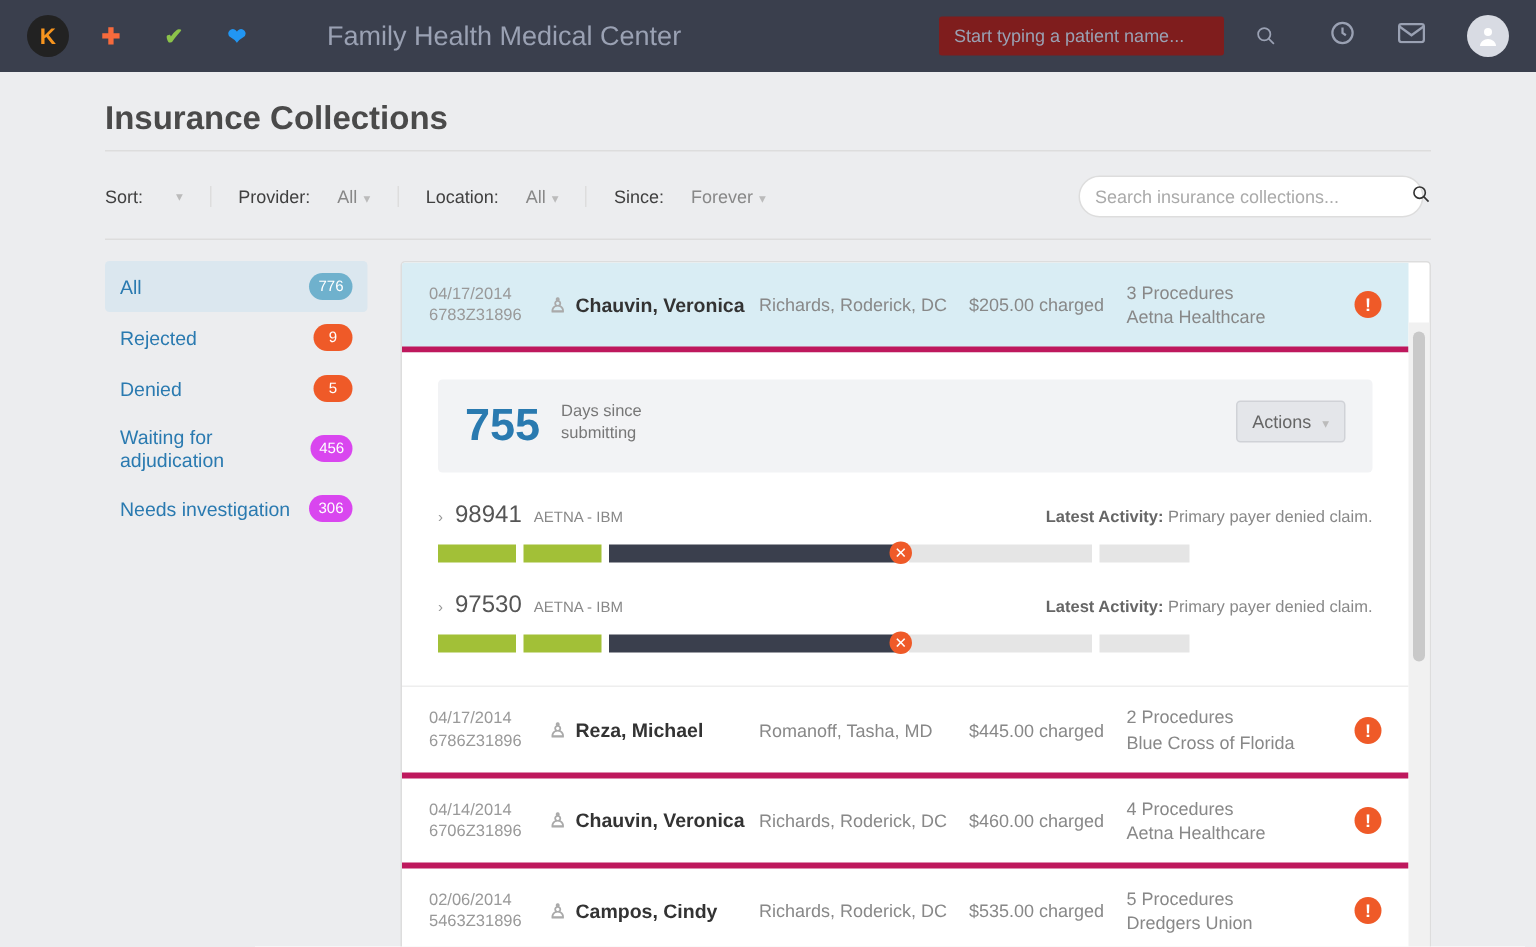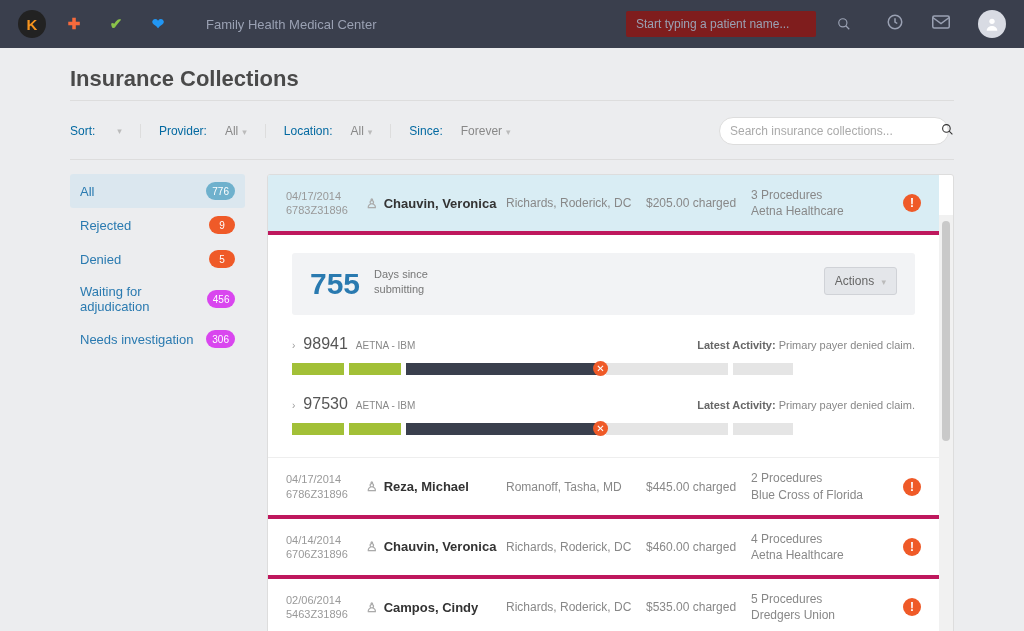--- a/index.html
+++ b/index.html
@@ -3,31 +3,31 @@
 <meta charset="utf-8">
 <style>
 *{box-sizing:border-box;margin:0;padding:0;font-family:"Segoe UI",Arial,sans-serif}
 body{background:#ecedef;width:1024px;height:631px;overflow:hidden;color:#555}
 .topbar{background:#3a3f4d;height:48px;display:flex;align-items:center;padding:0 18px;gap:14px}
 .topbar .ticon{width:28px;height:28px;border-radius:50%;display:flex;align-items:center;justify-content:center;font-size:15px;font-weight:bold}
 .ticon.k{background:#222;color:#f7941e}
 .ticon.o{color:#f66a3c}
 .ticon.g{color:#8bc34a}
 .ticon.b{color:#2196f3}
-.orgname{color:#9aa1b3;font-size:13px;margin-left:20px;flex:1}
+.orgname{color:#9aa1b3;font-size:18px;margin-left:32px;flex:1}
 .psearch{background:#7f1d1d;border:none;color:#9aa1b3;padding:6px 10px;width:190px;font-size:12px;border-radius:2px}
 .psearch::placeholder{color:#9aa1b3}
 .sbtn{width:28px;height:28px;display:flex;align-items:center;justify-content:center;color:#888;cursor:pointer}
 .ricon{color:#9aa1b3;font-size:16px;margin-left:14px;cursor:pointer}
 .avatar{width:28px;height:28px;border-radius:50%;background:#d8dbe3;margin-left:14px;display:flex;align-items:center;justify-content:center;cursor:pointer}
 .page{padding:18px 70px 0 70px}
 h1{font-size:22px;font-weight:600;color:#4a4a4a;margin-bottom:8px}
 .hr{border:none;border-top:1px solid #ddd;margin-bottom:10px}
 .filters{display:flex;align-items:center;gap:18px;font-size:12px;color:#888;padding:6px 0 14px 0;border-bottom:1px solid #ddd}
-.filters .lbl{color:#0369a1}
+.filters .lbl{color:#404040}
 .filters .val{color:#888;cursor:pointer}
 .chev{font-size:9px;color:#bbb;margin-left:4px}
 .sep{width:1px;height:14px;background:#ddd}
 .fsearch{margin-left:auto;background:#fff;border:1px solid #ddd;padding:6px 10px;width:230px;font-size:12px;border-radius:14px}
 .fsearch::placeholder{color:#aaa}
 .sicon{font-size:13px;color:#888;margin-left:-26px;cursor:pointer}
 .body{display:flex;gap:22px;margin-top:14px}
 .side{width:175px}
 .side .item{display:flex;align-items:center;justify-content:space-between;padding:8px 10px;font-size:13px;color:#2a7ab0;border-radius:3px;cursor:pointer}
 .side .item.active{background:#dbe7ef}

